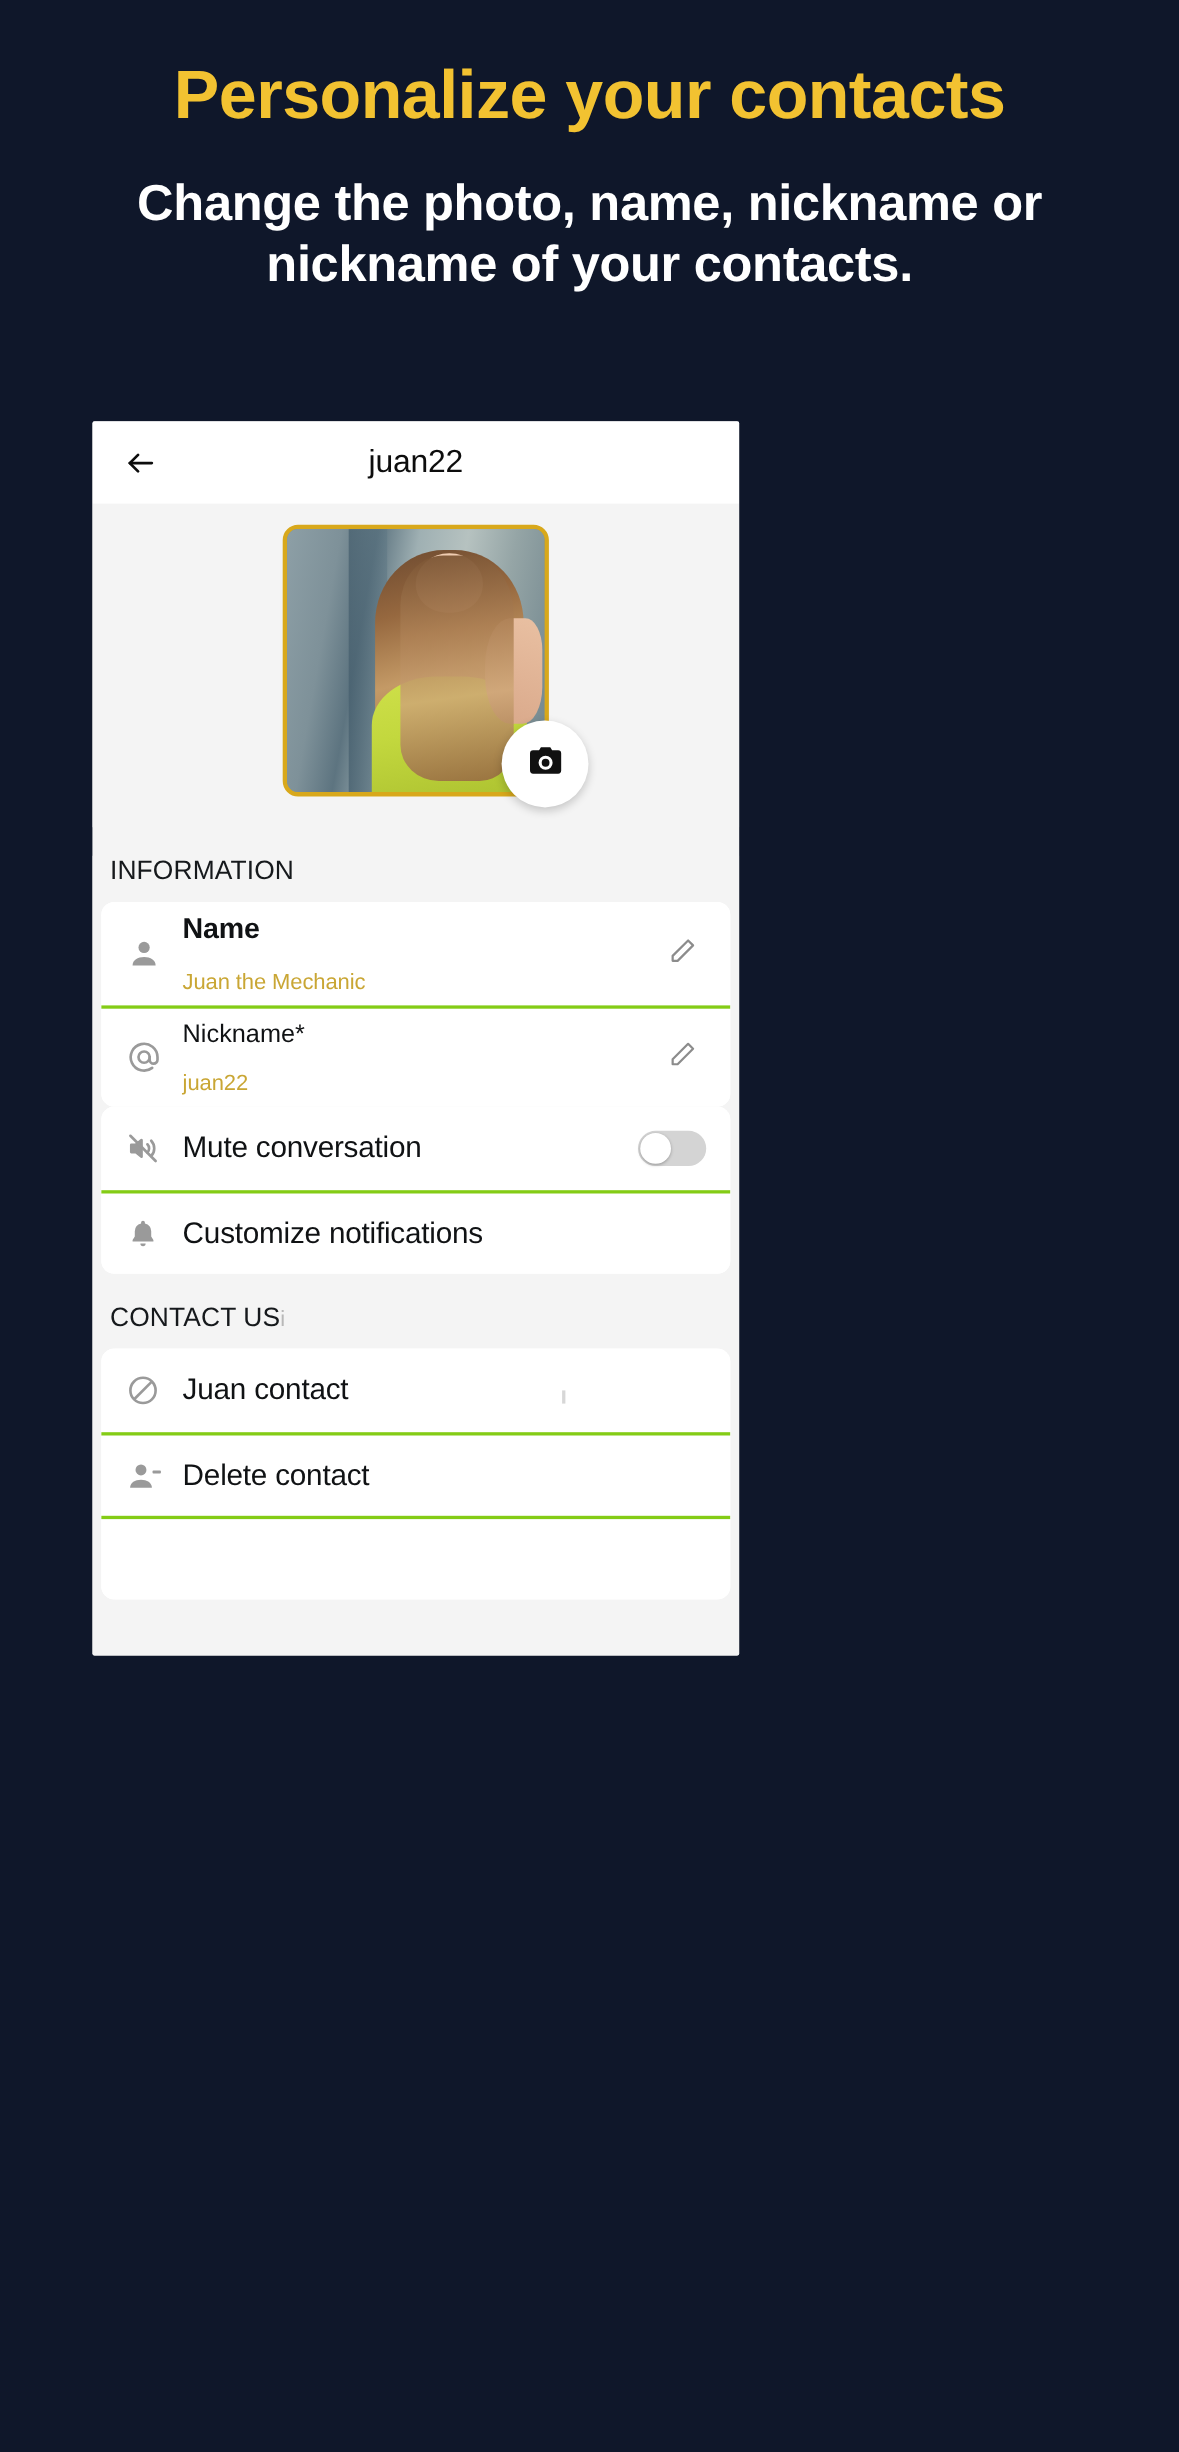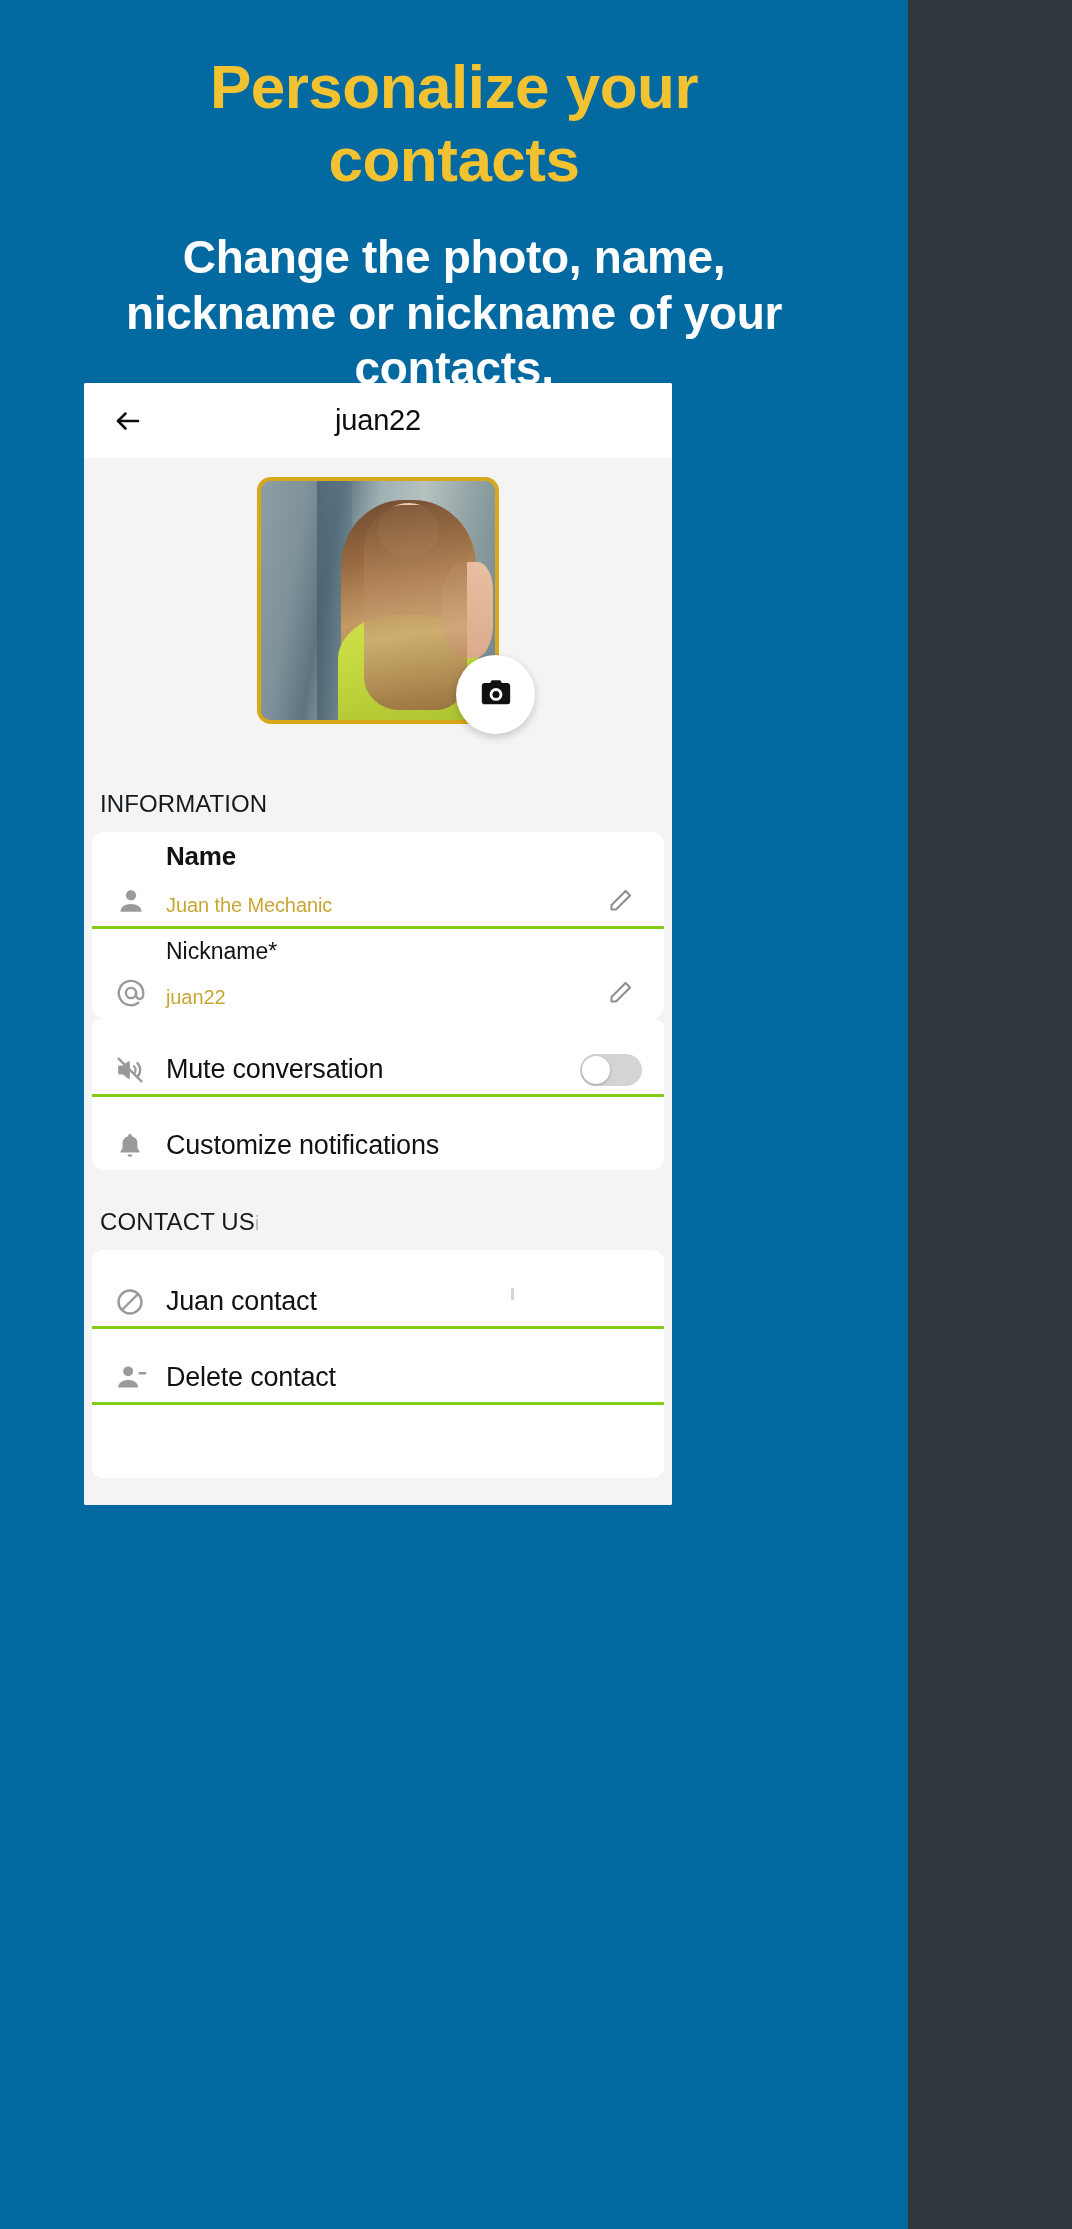--- a/index.html
+++ b/index.html
@@ -7,23 +7,23 @@
   html, body {
     width: 1072px;
     height: 2229px;
     background: #2f373d;
     font-family: "Liberation Sans", sans-serif;
     overflow: hidden;
   }
 
   .page {
     position: relative;
-    width: 908px;
+    width: 1072px;
     height: 2229px;
-    background: #0369a1;
+    background: #0f172a;
   }
 
   
   .promo {
     padding-top: 50px;
     text-align: center;
   }
   .promo-title {
     color: #f2c231;
     font-size: 62px;
@@ -178,21 +178,21 @@
     justify-content: center;
     cursor: pointer;
   }
 
   
   .section-head {
     font-size: 24px;
     color: #16191c;
     letter-spacing: 0.1px;
     padding: 0 0 0 8px;
-    margin: 38px 0 14px 0;
+    margin: 26px 0 14px 0;
   }
   .section-head .ghost {
     color: #b8b8b8;
     font-size: 20px;
   }
 
   .card {
     background: #ffffff;
     border-radius: 12px;
     overflow: hidden;
@@ -202,21 +202,21 @@
   .scroll {
     padding: 0 8px 0 8px;
     background: #f4f4f4;
     height: 753px;
   }
   .scroll-inner { padding: 0 0 20px 0; }
 
   .row {
     position: relative;
     display: flex;
-    align-items: flex-end;
+    align-items: center;
     min-height: 76px;
     padding: 8px 22px 8px 22px;
     background: #ffffff;
     cursor: pointer;
   }
   .row + .row { border-top: 3px solid #84cc16; }
 
   .row-icon {
     width: 52px;
     min-width: 52px;

